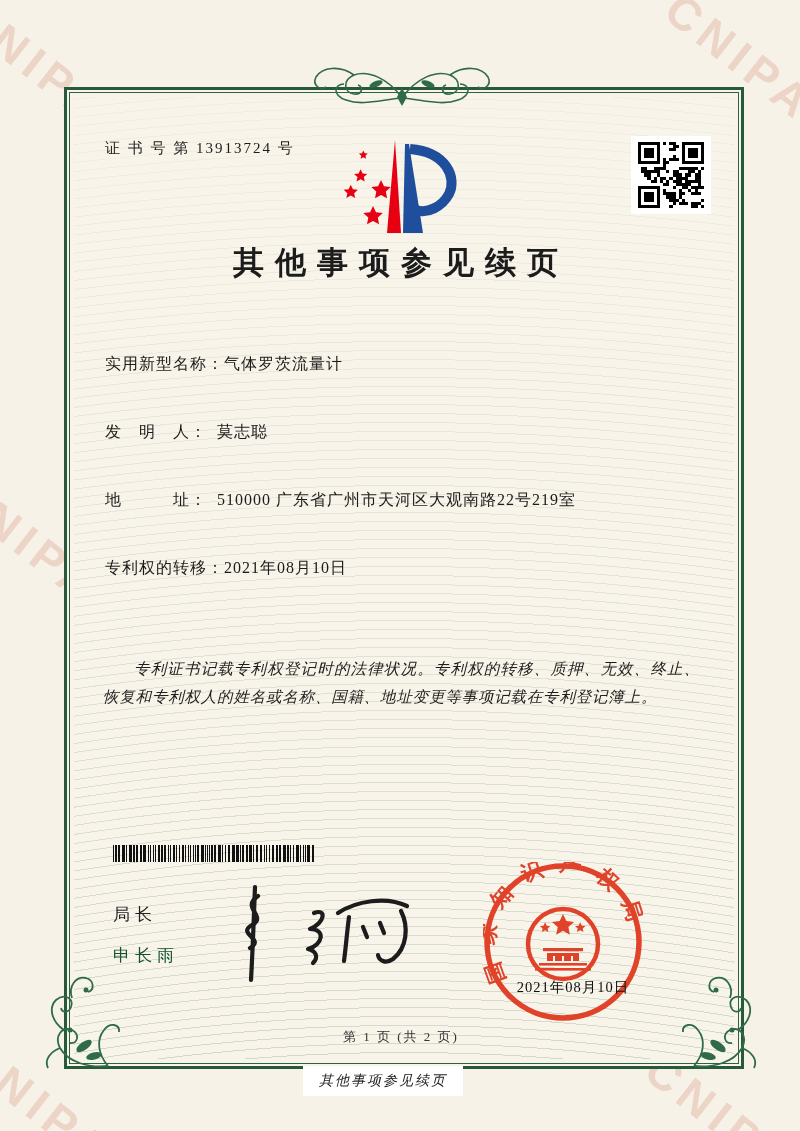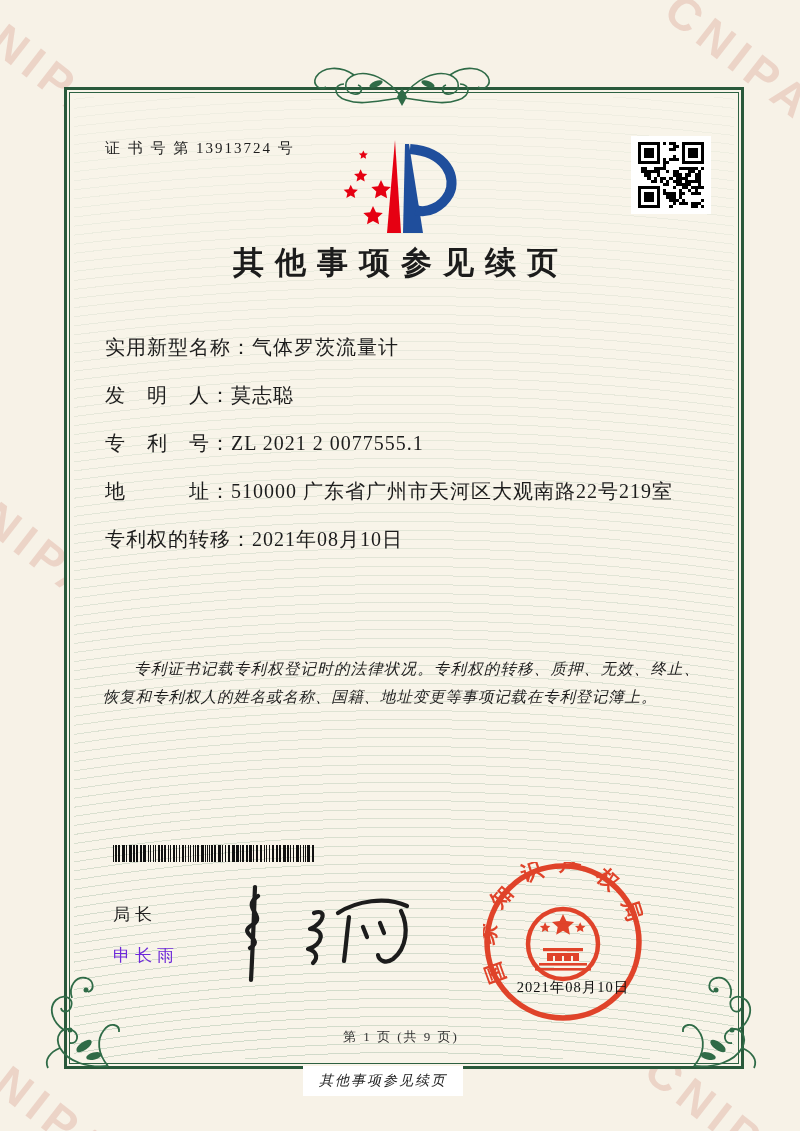--- a/index.html
+++ b/index.html
@@ -20,32 +20,32 @@
         rgba(141,173,146,.38) 0 1px, rgba(0,0,0,0) 1px 9px);
      -webkit-mask-image:linear-gradient(to bottom,rgba(0,0,0,.18),rgba(0,0,0,.95));
      mask-image:linear-gradient(to bottom,rgba(0,0,0,.18),rgba(0,0,0,.95));}
   .orn{position:absolute;z-index:4;}
   
   .z{position:absolute;z-index:5;}
   .cert-no{left:105px;top:139px;font-size:15px;letter-spacing:2px;}
   .title{left:64px;top:242px;width:674px;text-align:center;font-size:31px;
          font-weight:bold;letter-spacing:11px;}
   .fields{left:105px;top:334px;width:580px;}
-  .frow{position:relative;height:48px;font-size:20px;letter-spacing:1px;}
+  .frow{position:relative;height:48px;font-size:16px;letter-spacing:1px;margin-top:20px;}
   .flabel{display:inline-block;min-width:112px;white-space:pre;}
   .fpair2{position:absolute;left:305px;top:0;}
   .body-text{left:103px;top:655px;width:597px;font-size:15.5px;line-height:28px;
              font-style:italic;letter-spacing:.8px;color:#1f1f1f;text-align:justify;}
   .body-text p{margin:0;text-indent:2em;}
   .barcode{left:113px;top:845px;width:206px;height:17px;display:flex;align-items:stretch;}
   .barcode div{height:100%;}
   .sig-role{left:113px;top:903px;font-size:17px;letter-spacing:5px;
             font-family:"Liberation Sans","DejaVu Sans",sans-serif;color:#222;}
   .sig-name{left:113px;top:944px;font-size:17px;letter-spacing:5px;
-            font-family:"Liberation Sans","DejaVu Sans",sans-serif;color:#6d28d9;}
+            font-family:"Liberation Sans","DejaVu Sans",sans-serif;color:#14532d;}
   .sig-hand{left:222px;top:882px;}
   .seal{left:483px;top:862px;width:160px;height:160px;opacity:.95;}
   .seal-date{left:498px;top:978px;width:150px;text-align:center;font-size:14.5px;
              letter-spacing:1px;color:#101010;z-index:6;}
   .page-num{left:64px;top:1028px;width:674px;text-align:center;font-size:13px;
             letter-spacing:2px;color:#333;}
   .note{left:303px;top:1066px;width:160px;background:#ffffff;text-align:center;
         font-size:14px;letter-spacing:2px;padding:6px 0;font-style:italic;color:#222;
         z-index:6;}
   .qr{left:631px;top:136px;width:80px;height:78px;background:#ffffff;
@@ -274,23 +274,20 @@
   <div class="z title">其他事项参见续页</div>
 
   <div class="z fields">
     <div class="frow">
       <span class="flabel">实用新型名称：</span><span>气体罗茨流量计</span>
     </div>
     <div class="frow">
       <span class="flabel">发　明　人：</span><span>莫志聪</span>
     </div>
     <div class="frow">
-      <span class="flabel">专　利　号：</span><span>ZL 2021 2 0077555.1</span>
-    </div>
-    <div class="frow">
       <span class="flabel">地　　　址：</span><span>510000 广东省广州市天河区大观南路22号219室</span>
     </div>
     <div class="frow">
       <span class="flabel">专利权的转移：</span><span>2021年08月10日</span>
     </div>
   </div>
 
   <div class="z body-text">
     <p>专利证书记载专利权登记时的法律状况。专利权的转移、质押、无效、终止、恢复和专利权人的姓名或名称、国籍、地址变更等事项记载在专利登记簿上。</p>
   </div>
@@ -459,16 +456,16 @@
       <rect x="64" y="91" width="32" height="8"></rect>
       <rect x="56" y="101" width="48" height="2.6"></rect>
       <rect x="52" y="106" width="56" height="2.6"></rect>
       <rect x="70" y="94" width="2" height="5" fill="#f8f4e9"></rect>
       <rect x="79" y="94" width="2" height="5" fill="#f8f4e9"></rect>
       <rect x="88" y="94" width="2" height="5" fill="#f8f4e9"></rect>
     </g>
   </svg>
   <div class="z seal-date">2021年08月10日</div>
 
-  <div class="z page-num">第 1 页 (共 9 页)</div>
+  <div class="z page-num">第 1 页 (共 2 页)</div>
   <div class="z note">其他事项参见续页</div>
 
 </div>
 
 </body></html>

